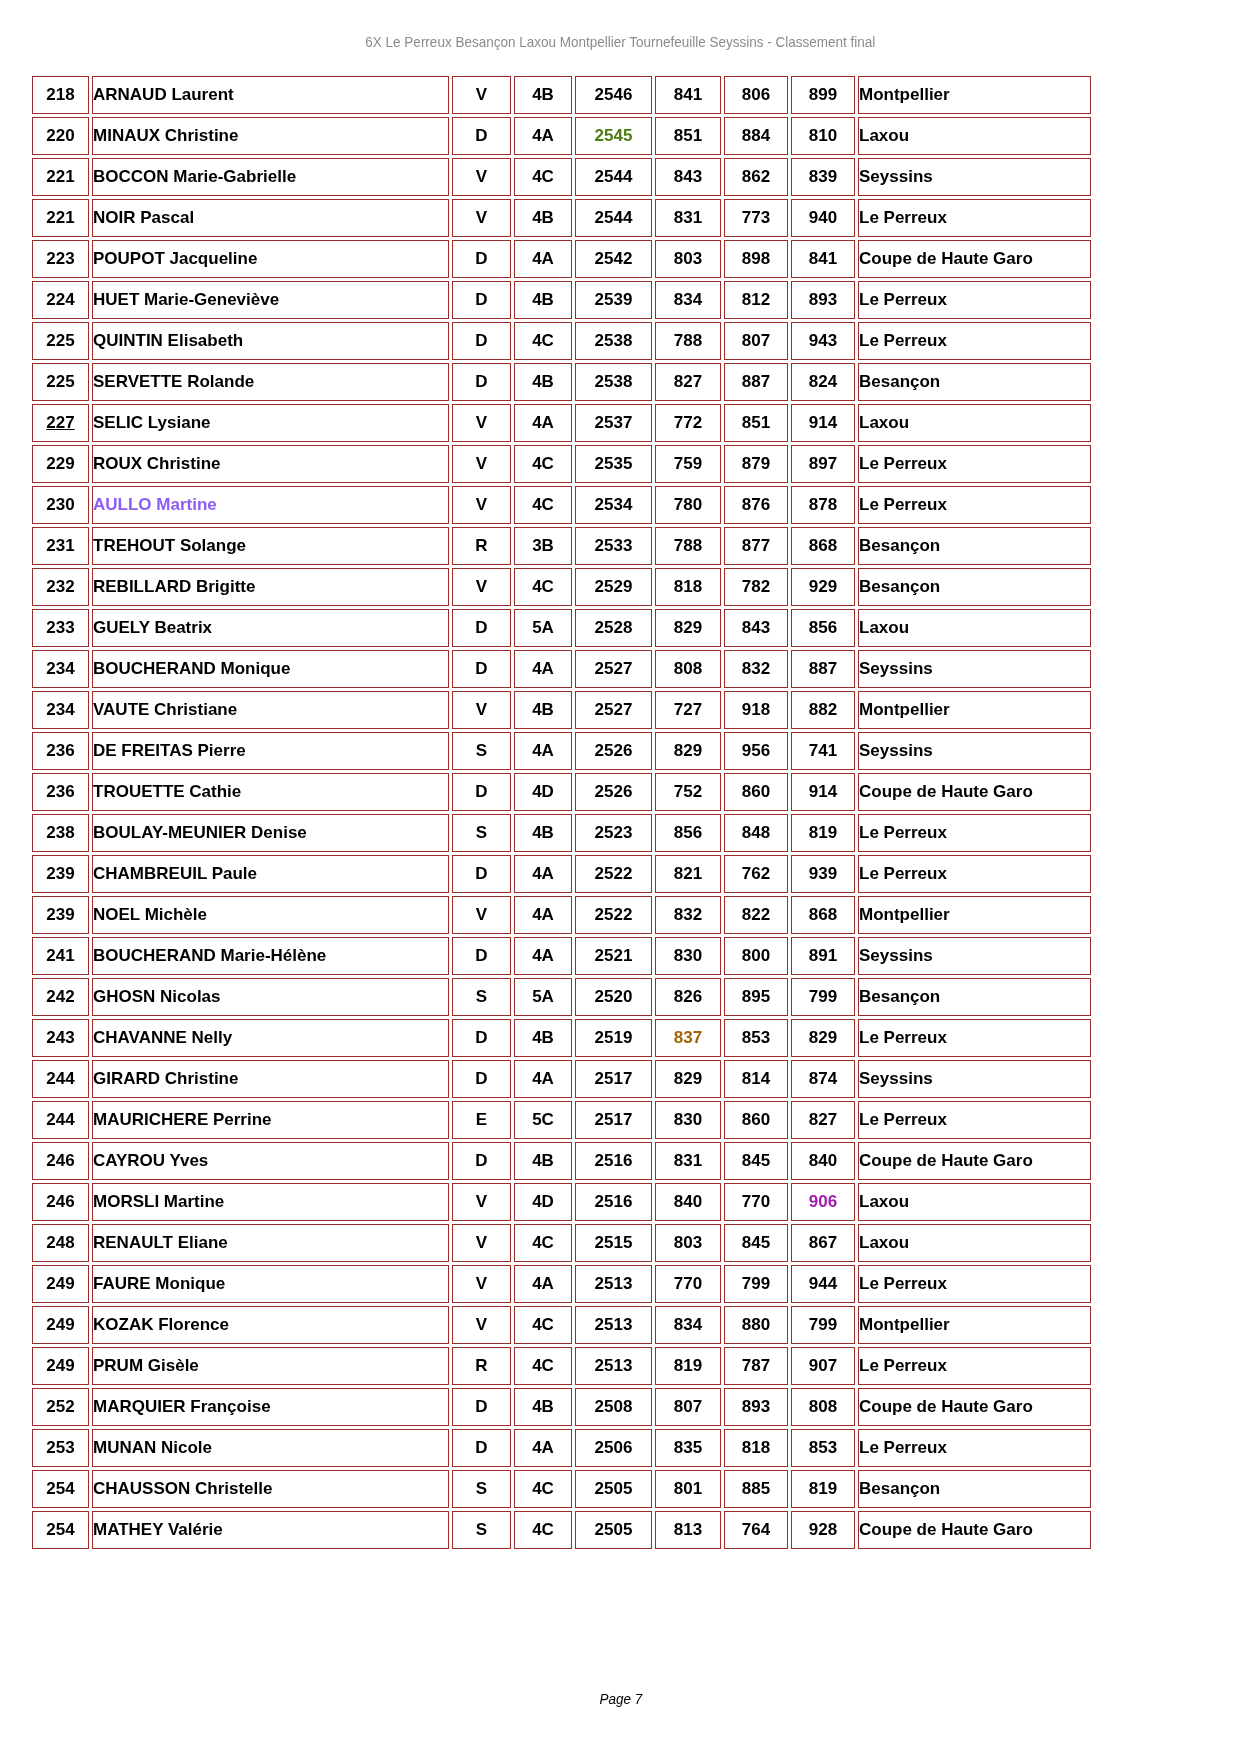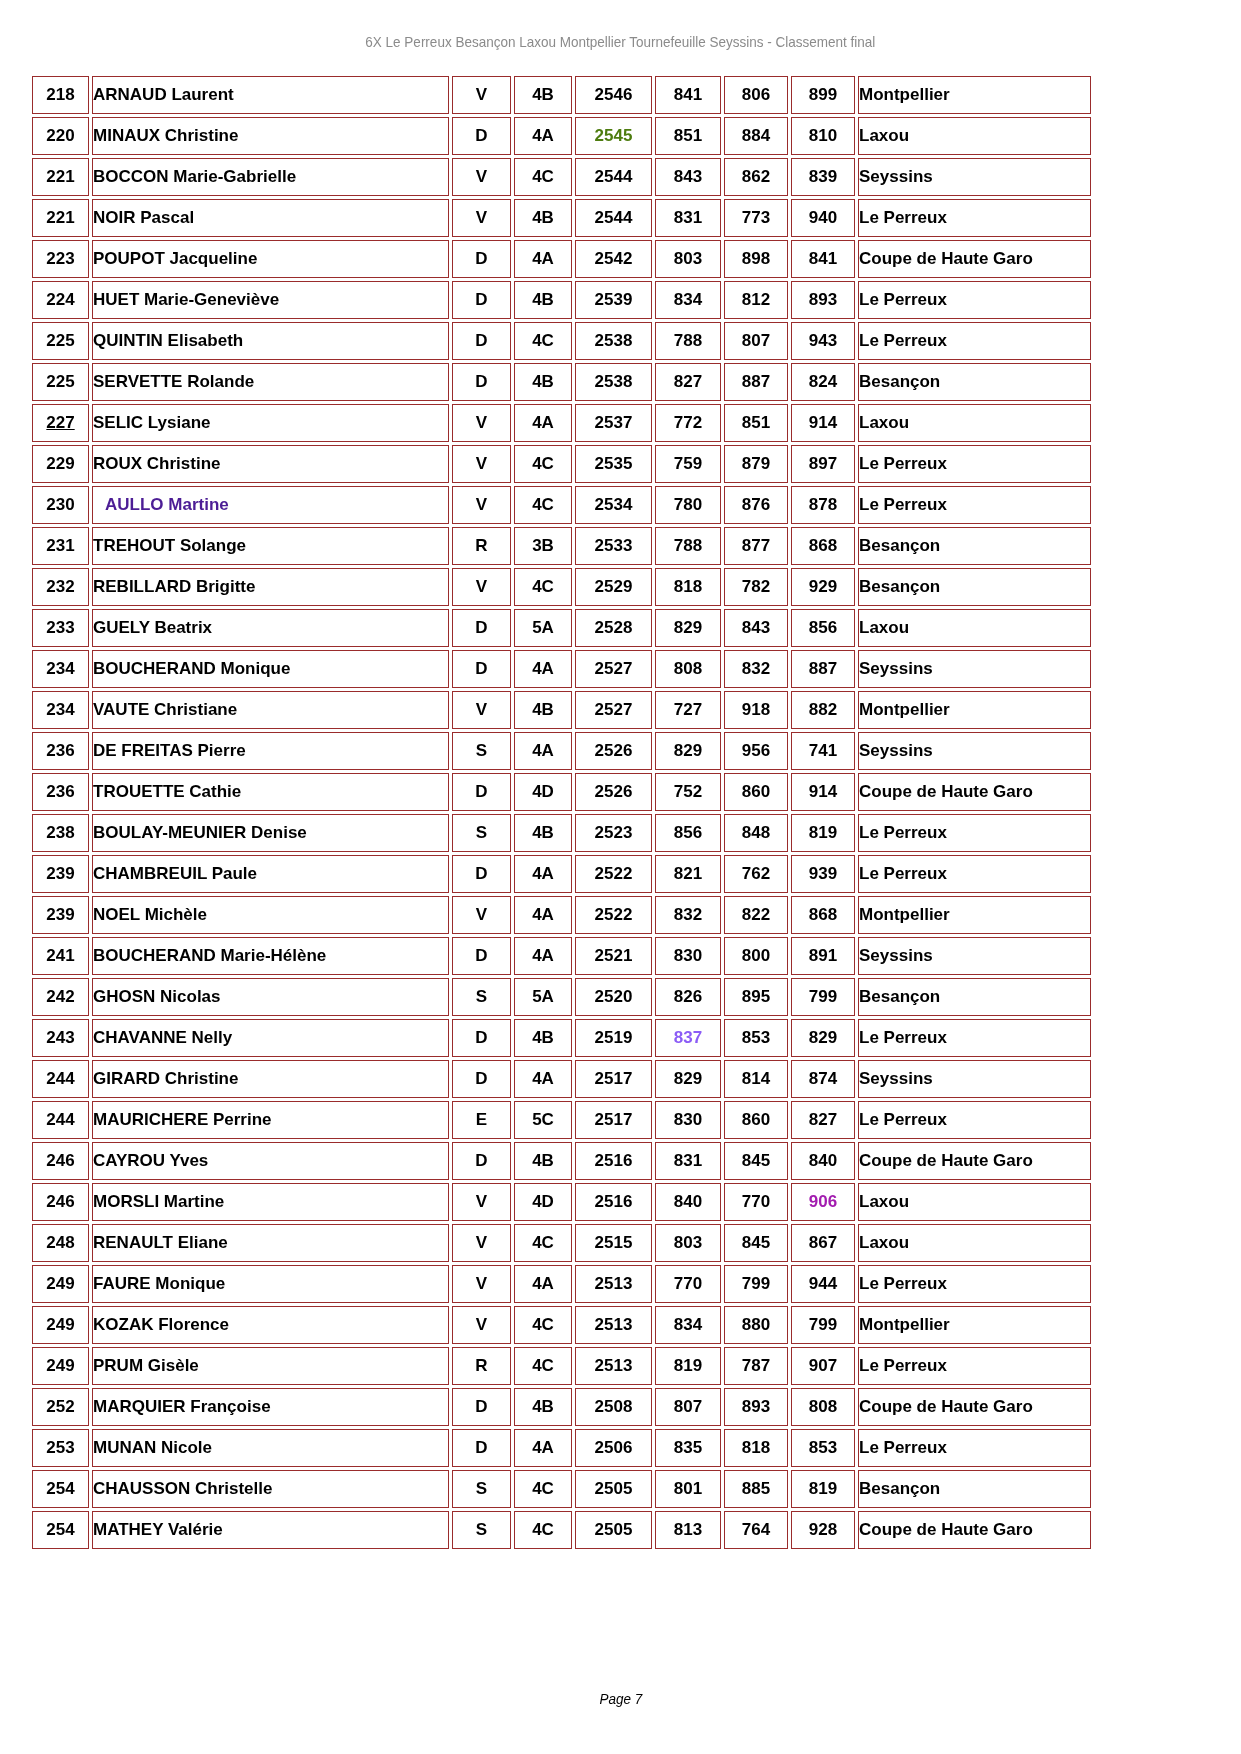--- a/index.html
+++ b/index.html
@@ -202,21 +202,21 @@
           <td class="col-cat" style="border-color: rgb(154, 44, 44); color: rgb(0, 0, 0);">V</td>
           <td class="col-series" style="border-color: rgb(154, 44, 44); color: rgb(0, 0, 0);">4C</td>
           <td class="col-total" style="border-color: rgb(154, 44, 44); color: rgb(0, 0, 0);">2535</td>
           <td class="col-s1" style="border-color: rgb(154, 44, 44); color: rgb(0, 0, 0);">759</td>
           <td class="col-s2" style="border-color: rgb(154, 44, 44); color: rgb(0, 0, 0);">879</td>
           <td class="col-s3" style="border-color: rgb(154, 44, 44); color: rgb(0, 0, 0);">897</td>
           <td class="col-club" style="border-color: rgb(154, 44, 44); color: rgb(0, 0, 0);">Le Perreux</td>
         </tr>
         <tr>
           <td class="col-rank" style="border-color: rgb(154, 44, 44); color: rgb(0, 0, 0);">230</td>
-          <td class="col-name" style="border-color: rgb(154, 44, 44); color: #4c1d95; padding-left: 12px;">AULLO Martine</td>
+          <td class="col-name" style="border-color: rgb(154, 44, 44); color: #8b5cf6;">AULLO Martine</td>
           <td class="col-cat" style="border-color: rgb(154, 44, 44); color: rgb(0, 0, 0);">V</td>
           <td class="col-series" style="border-color: rgb(154, 44, 44); color: rgb(0, 0, 0);">4C</td>
           <td class="col-total" style="border-color: rgb(154, 44, 44); color: rgb(0, 0, 0);">2534</td>
           <td class="col-s1" style="border-color: rgb(154, 44, 44); color: rgb(0, 0, 0);">780</td>
           <td class="col-s2" style="border-color: rgb(154, 44, 44); color: rgb(0, 0, 0);">876</td>
           <td class="col-s3" style="border-color: rgb(154, 44, 44); color: rgb(0, 0, 0);">878</td>
           <td class="col-club" style="border-color: rgb(154, 44, 44); color: rgb(0, 0, 0);">Le Perreux</td>
         </tr>
         <tr>
           <td class="col-rank" style="border-color: rgb(154, 44, 44); color: rgb(0, 0, 0);">231</td>
@@ -349,21 +349,21 @@
           <td class="col-s2" style="border-color: rgb(154, 44, 44); color: rgb(0, 0, 0);">895</td>
           <td class="col-s3" style="border-color: rgb(154, 44, 44); color: rgb(0, 0, 0);">799</td>
           <td class="col-club" style="border-color: rgb(154, 44, 44); color: rgb(0, 0, 0);">Besançon</td>
         </tr>
         <tr>
           <td class="col-rank" style="border-color: rgb(154, 44, 44); color: rgb(0, 0, 0);">243</td>
           <td class="col-name" style="border-color: rgb(154, 44, 44); color: rgb(0, 0, 0);">CHAVANNE Nelly</td>
           <td class="col-cat" style="border-color: rgb(154, 44, 44); color: rgb(0, 0, 0);">D</td>
           <td class="col-series" style="border-color: rgb(154, 44, 44); color: rgb(0, 0, 0);">4B</td>
           <td class="col-total" style="border-color: rgb(154, 44, 44); color: rgb(0, 0, 0);">2519</td>
-          <td class="col-s1" style="border-color: rgb(154, 44, 44); color: #8b5cf6;">837</td>
+          <td class="col-s1" style="border-color: rgb(154, 44, 44); color: #a16207;">837</td>
           <td class="col-s2" style="border-color: rgb(154, 44, 44); color: rgb(0, 0, 0);">853</td>
           <td class="col-s3" style="border-color: rgb(154, 44, 44); color: rgb(0, 0, 0);">829</td>
           <td class="col-club" style="border-color: rgb(154, 44, 44); color: rgb(0, 0, 0);">Le Perreux</td>
         </tr>
         <tr>
           <td class="col-rank" style="border-color: rgb(154, 44, 44); color: rgb(0, 0, 0);">244</td>
           <td class="col-name" style="border-color: rgb(154, 44, 44); color: rgb(0, 0, 0);">GIRARD Christine</td>
           <td class="col-cat" style="border-color: rgb(154, 44, 44); color: rgb(0, 0, 0);">D</td>
           <td class="col-series" style="border-color: rgb(154, 44, 44); color: rgb(0, 0, 0);">4A</td>
           <td class="col-total" style="border-color: rgb(154, 44, 44); color: rgb(0, 0, 0);">2517</td>

